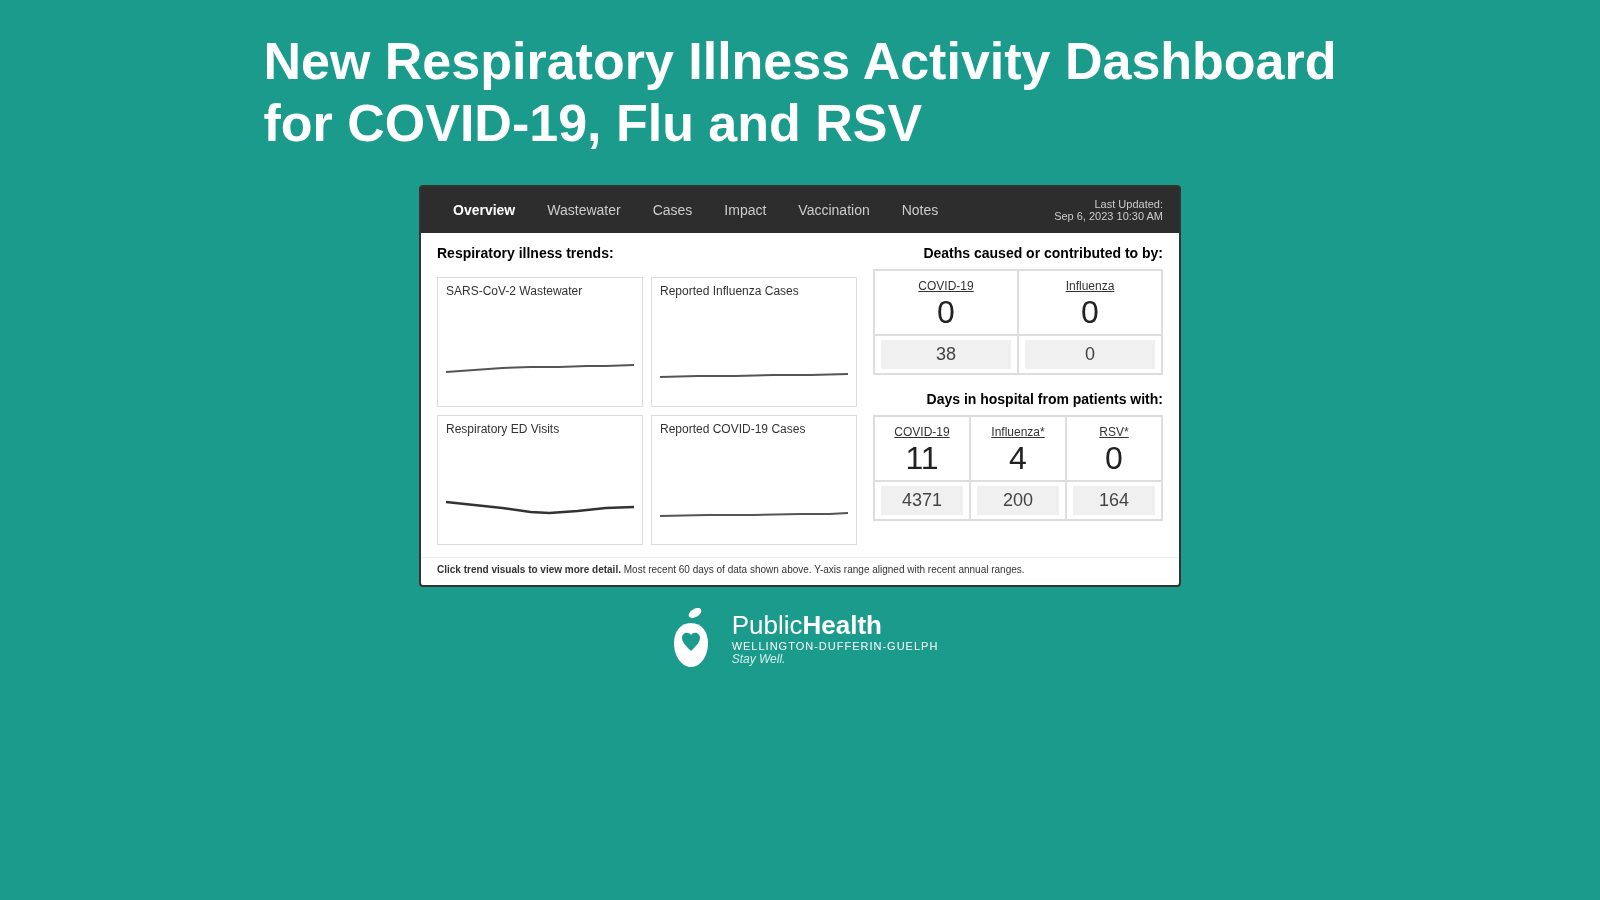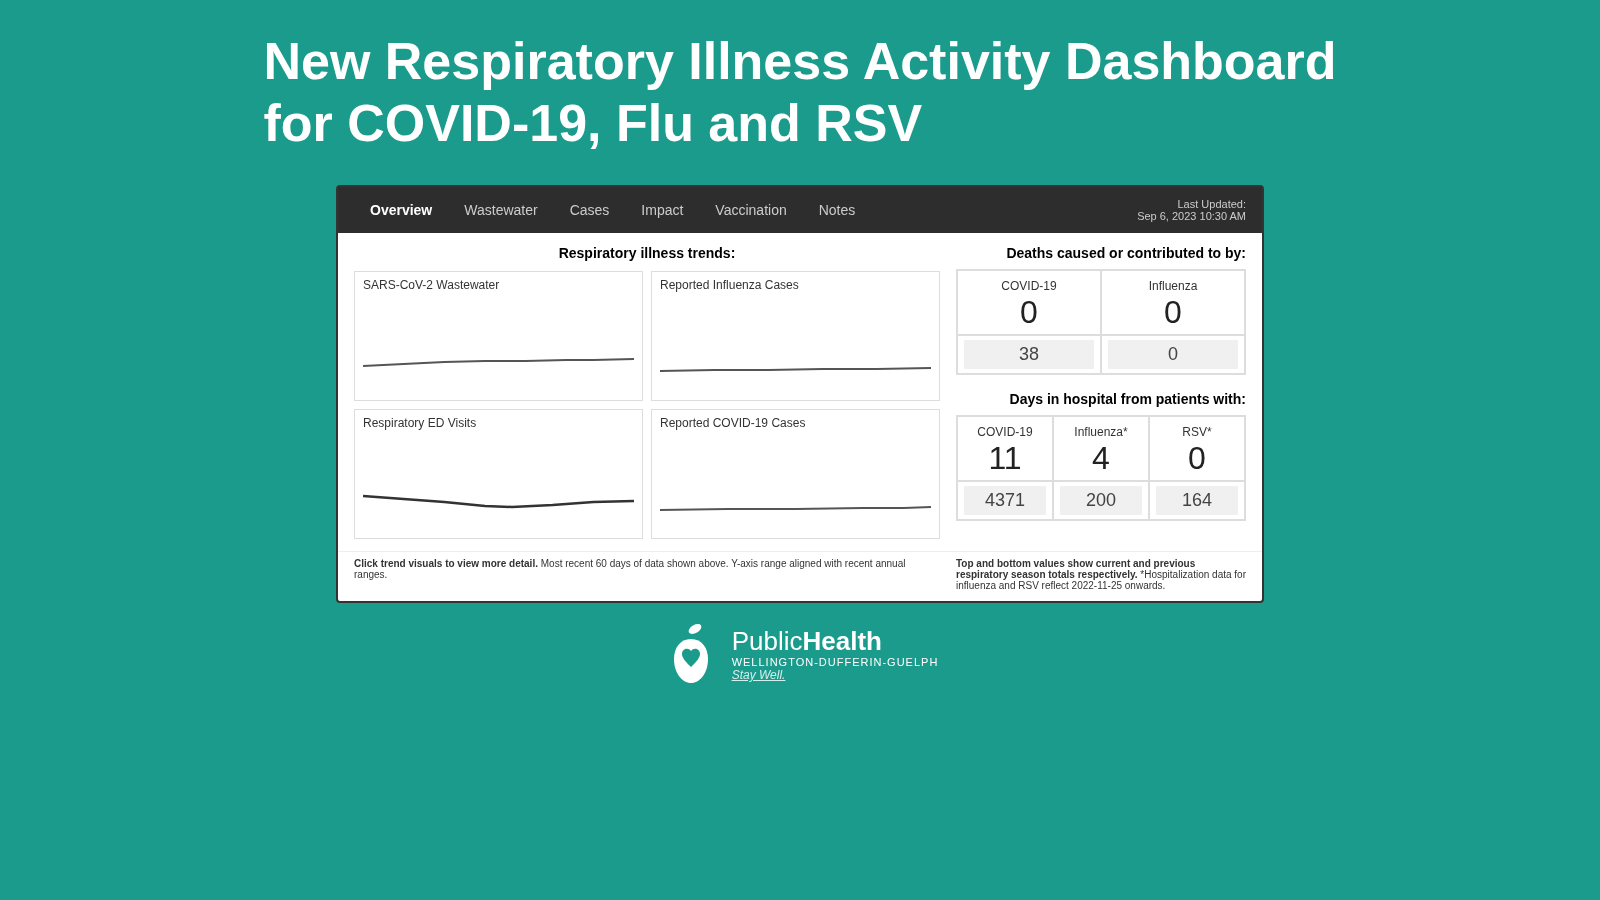--- a/index.html
+++ b/index.html
@@ -24,21 +24,21 @@
       font-size: 52px;
       font-weight: 900;
       line-height: 1.2;
     }
 
     
     .dashboard-card {
       background: white;
       border: 2px solid #333;
       border-radius: 4px;
-      width: 928px;
+      width: 762px;
       margin-top: 10px;
     }
 
     
     .nav-bar {
       background: #2d2d2d;
       display: flex;
       align-items: center;
       padding: 0 16px;
       height: 46px;
@@ -74,22 +74,22 @@
       gap: 16px;
     }
 
     
     .trends-panel {
       flex: 1;
     }
     .trends-title {
       font-size: 14px;
       font-weight: bold;
-      text-align: center;
-      margin-bottom: 10px;
+      text-align: left;
+      margin-bottom: 16px;
     }
     .trends-grid {
       display: grid;
       grid-template-columns: 1fr 1fr;
       gap: 8px;
     }
     .trend-item {
       border: 1px solid #ddd;
       padding: 6px 8px;
       position: relative;
@@ -133,20 +133,21 @@
     }
     .stat-cell {
       border: 1px solid #ddd;
       text-align: center;
       padding: 4px 6px;
     }
     .stat-label {
       font-size: 12px;
       color: #333;
       padding: 4px 0 2px;
+      text-decoration: underline;
     }
     .stat-value-large {
       font-size: 32px;
       font-weight: 300;
       color: #222;
       line-height: 1.1;
     }
     .stat-value-small {
       font-size: 18px;
       color: #444;
@@ -196,21 +197,20 @@
     }
     .logo-text .sub-name {
       font-size: 11px;
       letter-spacing: 1px;
       text-transform: uppercase;
     }
     .logo-text .tagline {
       font-size: 12px;
       font-style: italic;
       color: #d4f0ec;
-      text-decoration: underline;
     }
 
     
     .chart-svg {
       width: 100%;
       height: 50px;
     }
   </style>
 </head>
 <body>
@@ -345,24 +345,20 @@
       </div>
 
     </div>
   </div>
 
   <div class="dashboard-footer">
     <div class="footer-left">
       <span class="footer-bold">Click trend visuals to view more detail.</span>
       <span> Most recent 60 days of data shown above. Y-axis range aligned with recent annual ranges.</span>
     </div>
-    <div class="footer-right">
-      <span class="footer-bold">Top and bottom values show current and previous respiratory season totals respectively.</span>
-      <span> *Hospitalization data for influenza and RSV reflect 2022-11-25 onwards.</span>
-    </div>
   </div>
 
 </div>
 
 <div class="logo-area">
   <div class="logo-icon">
     
     <svg width="58" height="68" viewBox="0 0 58 68">
 
       <ellipse cx="33" cy="8" rx="7" ry="4" fill="white" transform="rotate(-30 33 8)"></ellipse>

